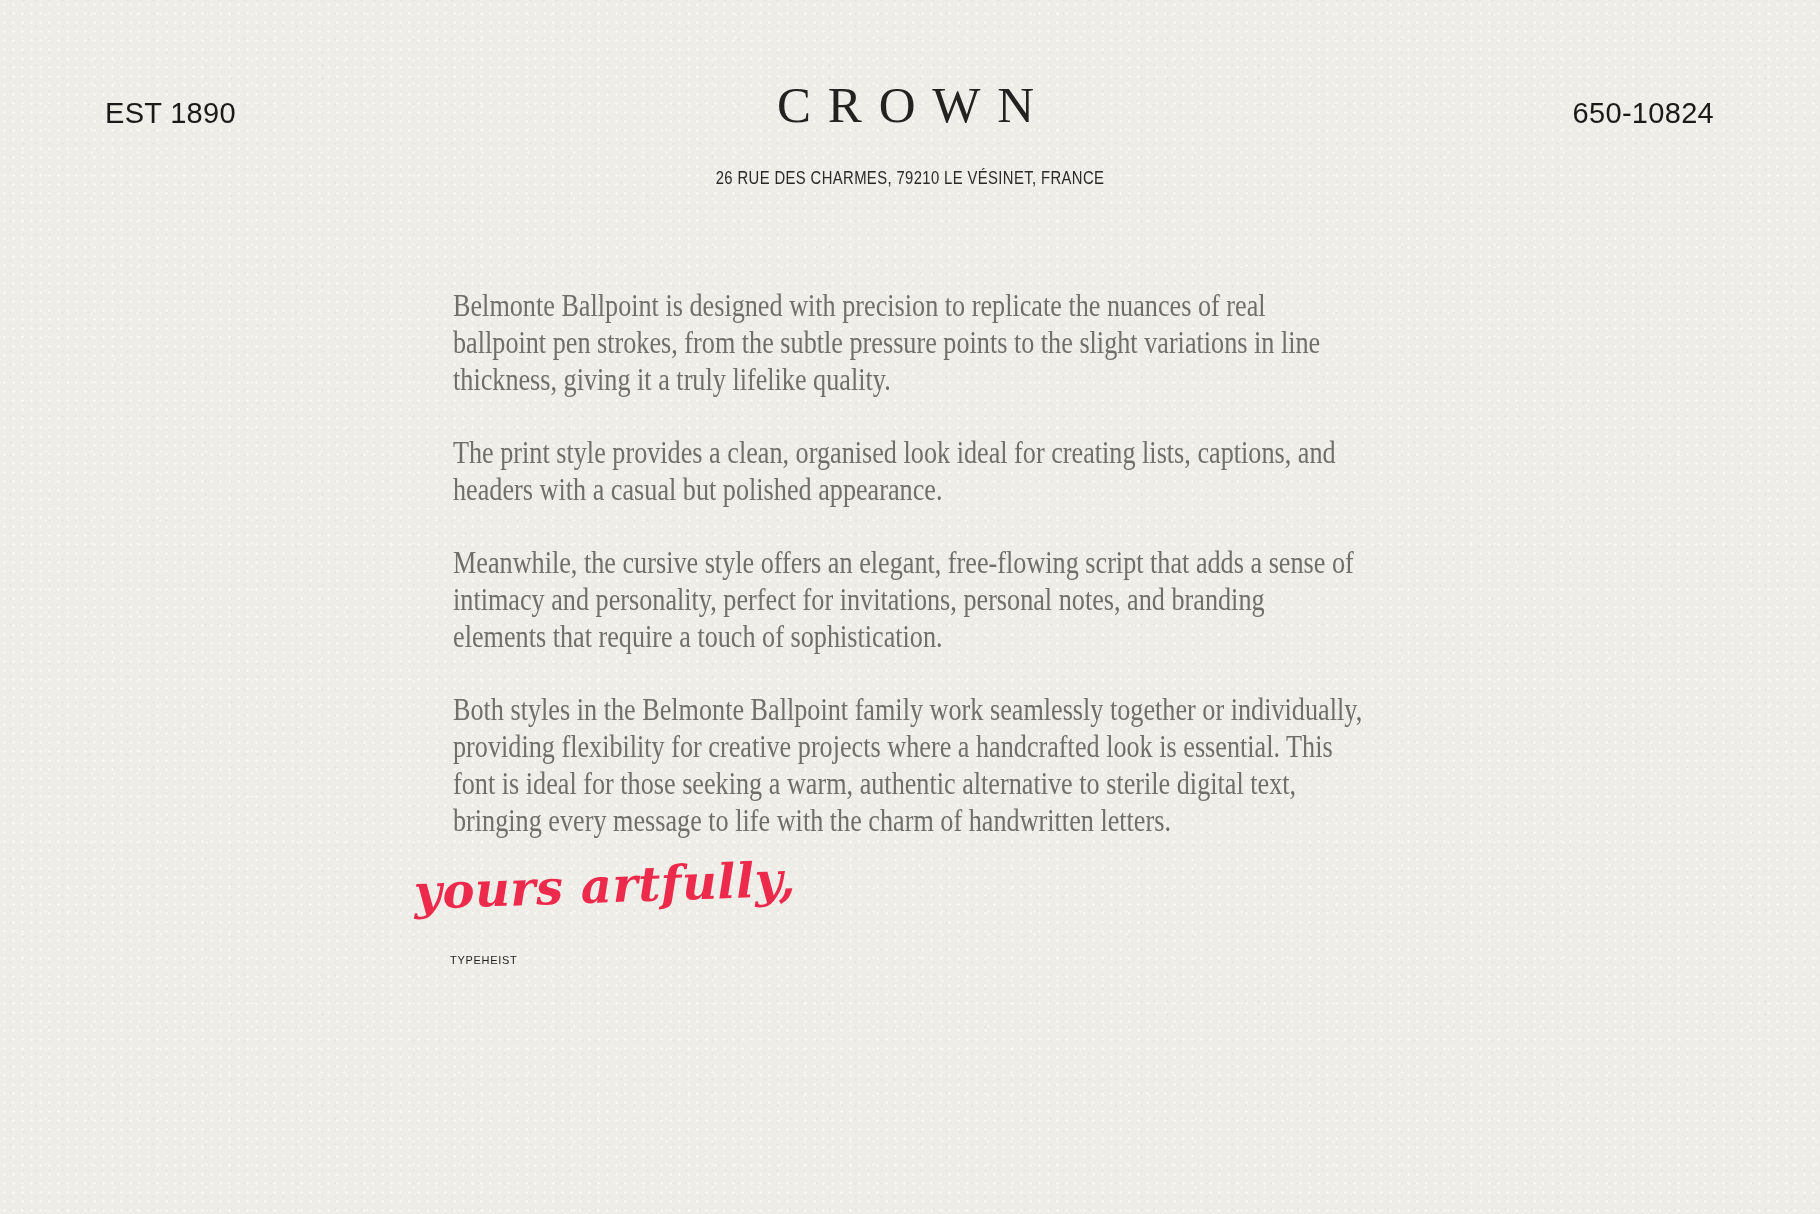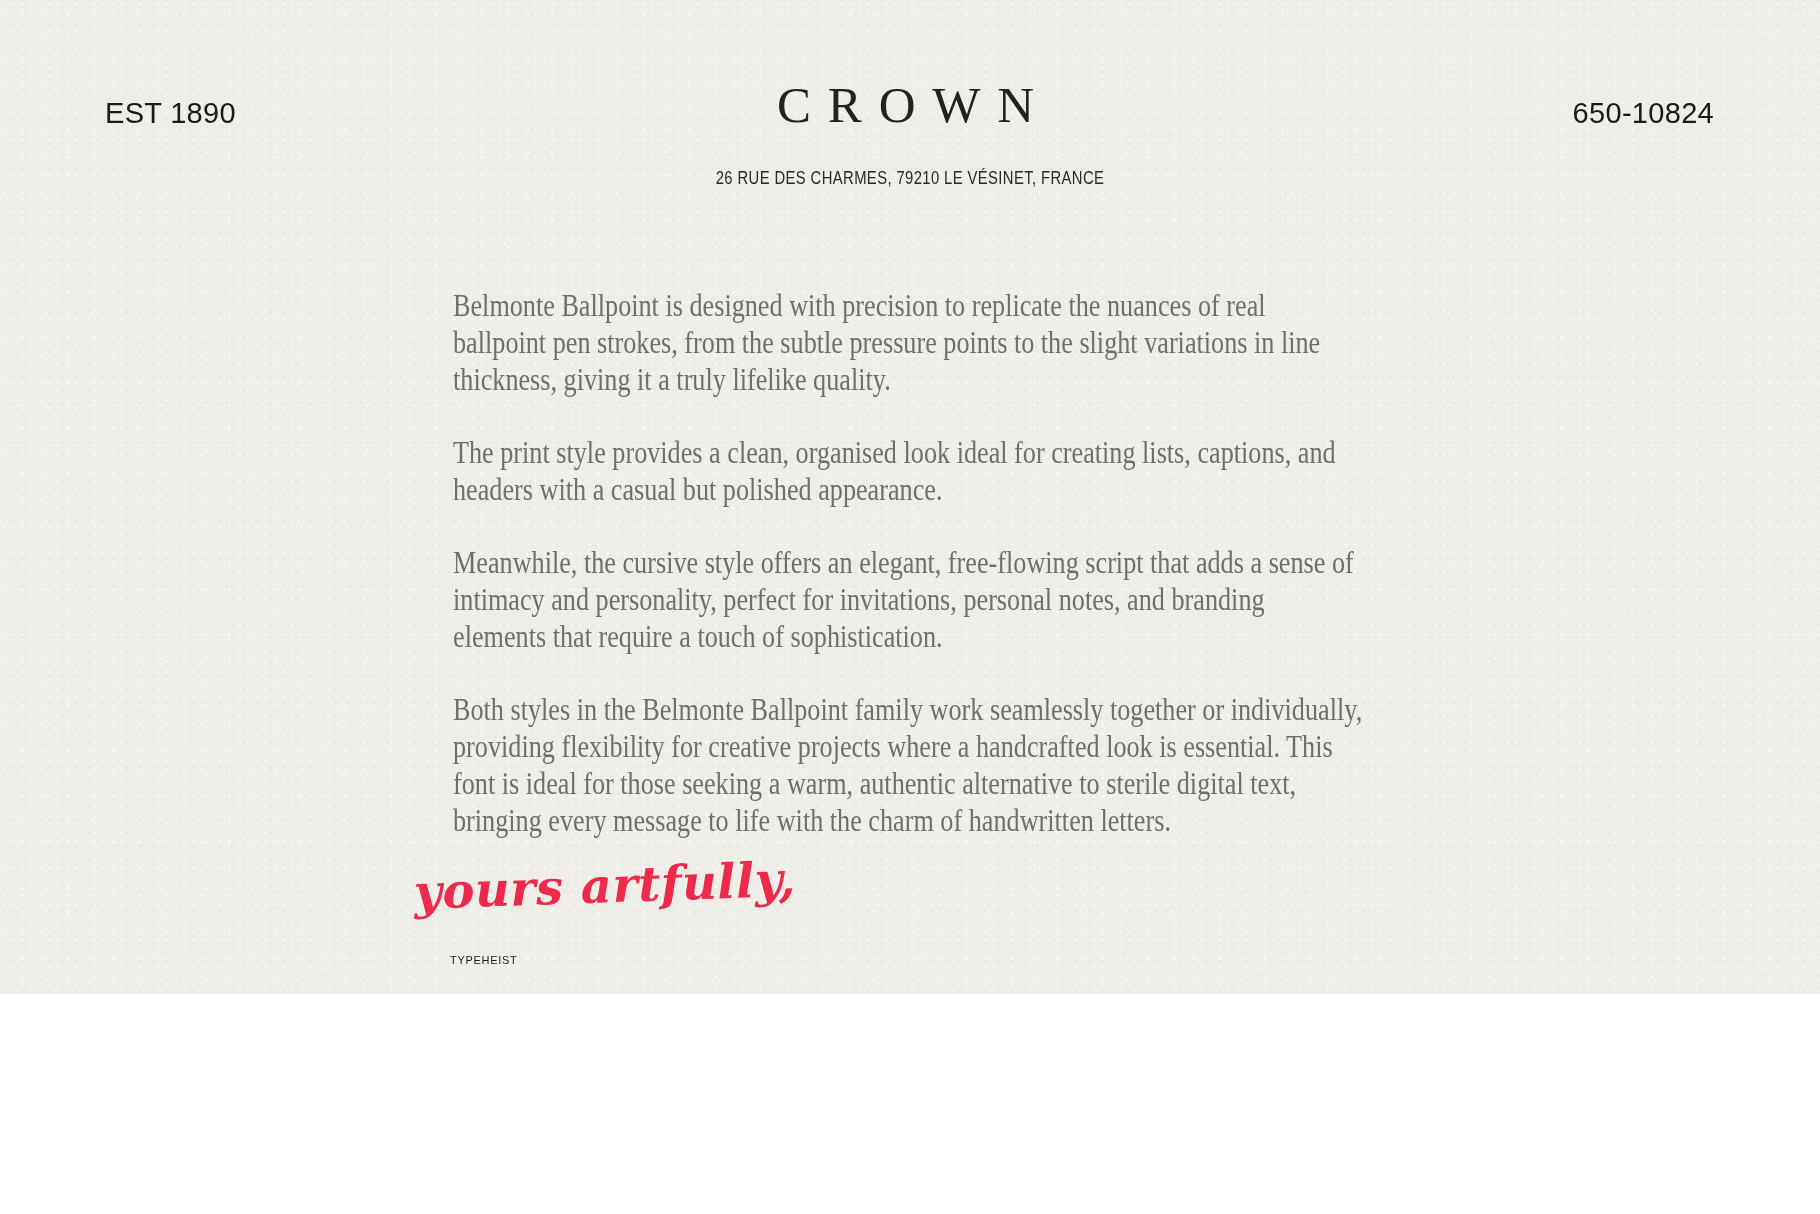--- a/index.html
+++ b/index.html
@@ -2,21 +2,21 @@
 <html><head>
 <meta charset="utf-8">
 <style>
   html, body {
     margin: 0;
     padding: 0;
   }
   .paper {
     position: relative;
     width: 1820px;
-    height: 994px;
+    height: 1214px;
     overflow: hidden;
     background-color: #eeede8;
     background-image:
       radial-gradient(rgba(255,255,255,0.55) 1px, transparent 1.4px),
       radial-gradient(rgba(158,151,138,0.06) 1px, transparent 1.4px),
       radial-gradient(rgba(255,255,255,0.40) 1px, transparent 1.2px);
     background-size: 9px 9px, 13px 13px, 23px 23px;
     background-position: 0 0, 4px 7px, 11px 3px;
     font-family: "Liberation Sans", sans-serif;
   }

